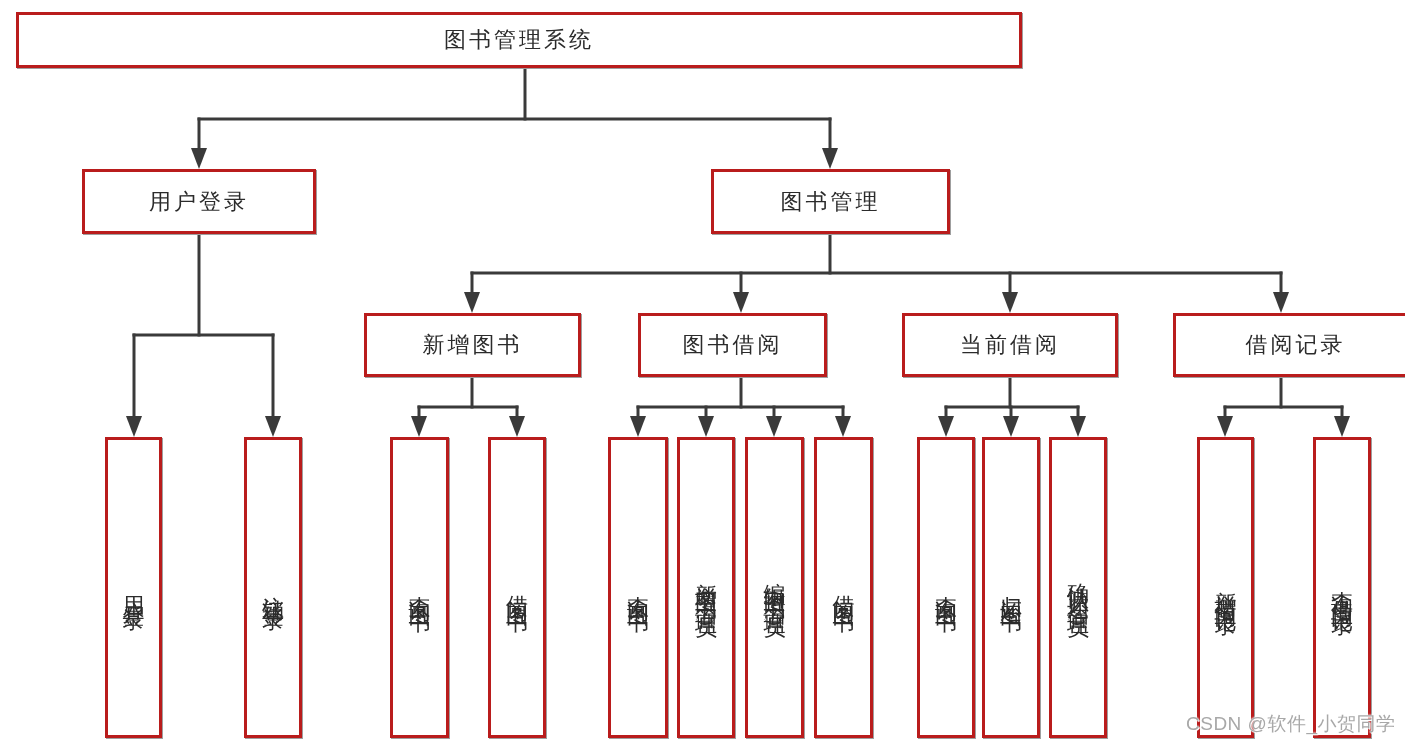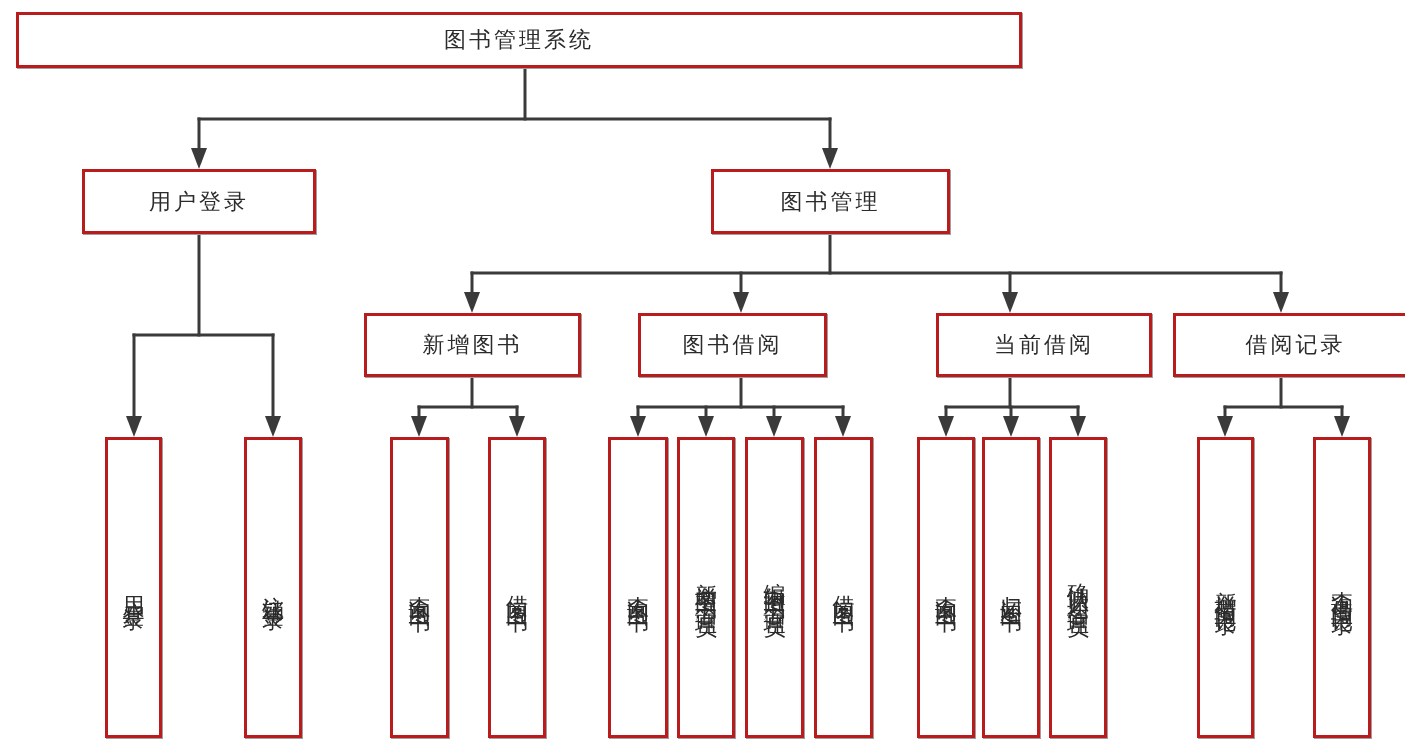--- a/index.html
+++ b/index.html
@@ -98,34 +98,35 @@
       <polygon points="1334,416 1350,416 1342,437" fill="#3a3a3a"></polygon>
     </svg>
 
   <div class="box h" style="left:16px;top:12px;width:1006px;height:56px">图书管理系统</div>
 
   <div class="box h" style="left:82px;top:169px;width:234px;height:65px">用户登录</div>
   <div class="box h" style="left:711px;top:169px;width:239px;height:65px">图书管理</div>
 
   <div class="box h" style="left:364px;top:313px;width:217px;height:64px">新增图书</div>
   <div class="box h" style="left:638px;top:313px;width:189px;height:64px">图书借阅</div>
-  <div class="box h" style="left:936px;top:313px;width:216px;height:64px">当前借阅</div>
+  <div class="box h" style="left:902px;top:313px;width:216px;height:64px">当前借阅</div>
   <div class="box h" style="left:1173px;top:313px;width:245px;height:64px">借阅记录</div>
 
   <div class="box v" style="left:105px;top:437px;width:57px;height:301px">用户登录</div>
   <div class="box v" style="left:244px;top:437px;width:58px;height:301px">注销登录</div>
 
   <div class="box v" style="left:390px;top:437px;width:59px;height:301px">查询图书</div>
   <div class="box v" style="left:488px;top:437px;width:58px;height:301px">借阅图书</div>
 
   <div class="box v" style="left:608px;top:437px;width:60px;height:301px">查询图书</div>
   <div class="box v" style="left:677px;top:437px;width:58px;height:301px">新增图书（管理员）</div>
   <div class="box v" style="left:745px;top:437px;width:59px;height:301px">编辑图书（管理员）</div>
   <div class="box v" style="left:814px;top:437px;width:59px;height:301px">借阅图书</div>
 
   <div class="box v" style="left:917px;top:437px;width:58px;height:301px">查询图书</div>
   <div class="box v" style="left:982px;top:437px;width:58px;height:301px">归还图书</div>
   <div class="box v" style="left:1049px;top:437px;width:58px;height:301px">确认归还（管理员）</div>
 
   <div class="box v" style="left:1197px;top:437px;width:57px;height:301px">新增借阅记录</div>
   <div class="box v" style="left:1313px;top:437px;width:58px;height:301px">查询借阅记录</div>
 
+  <div class="watermark">CSDN @软件_小贺同学</div>
 </div>
 
 </body></html>

